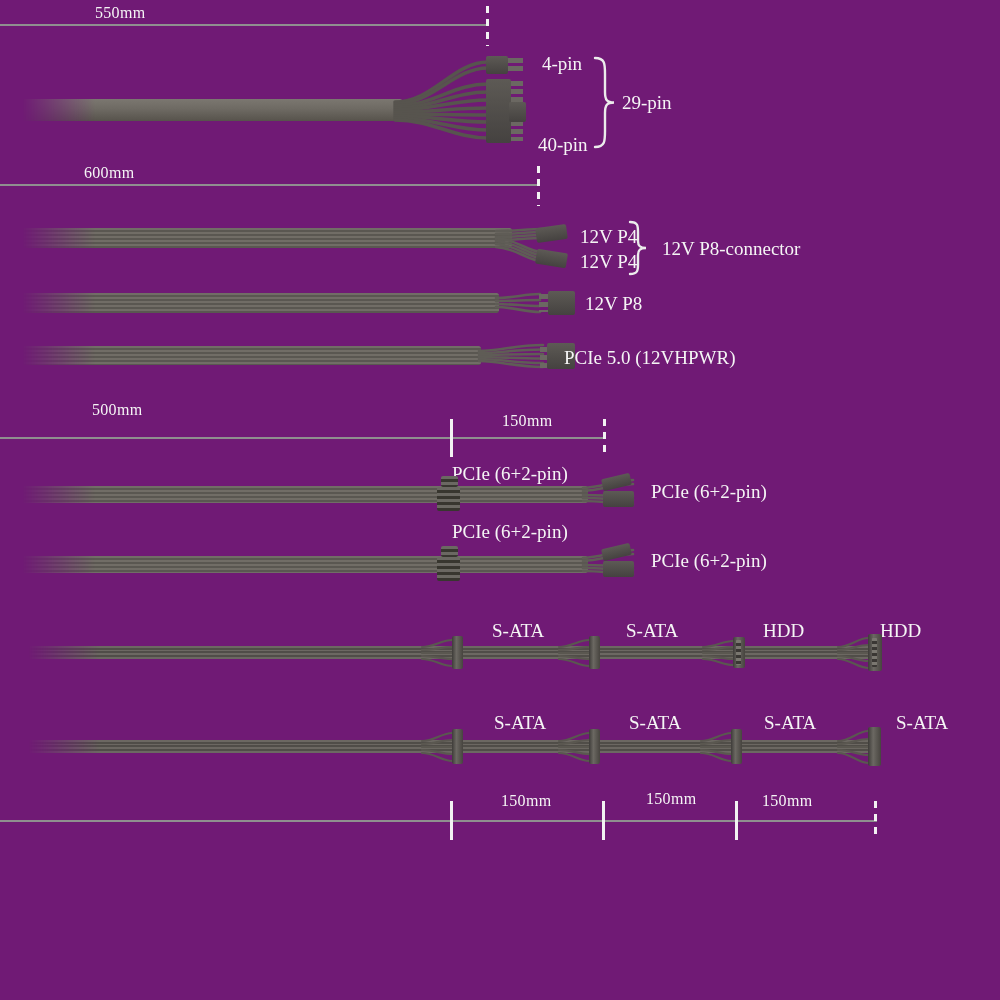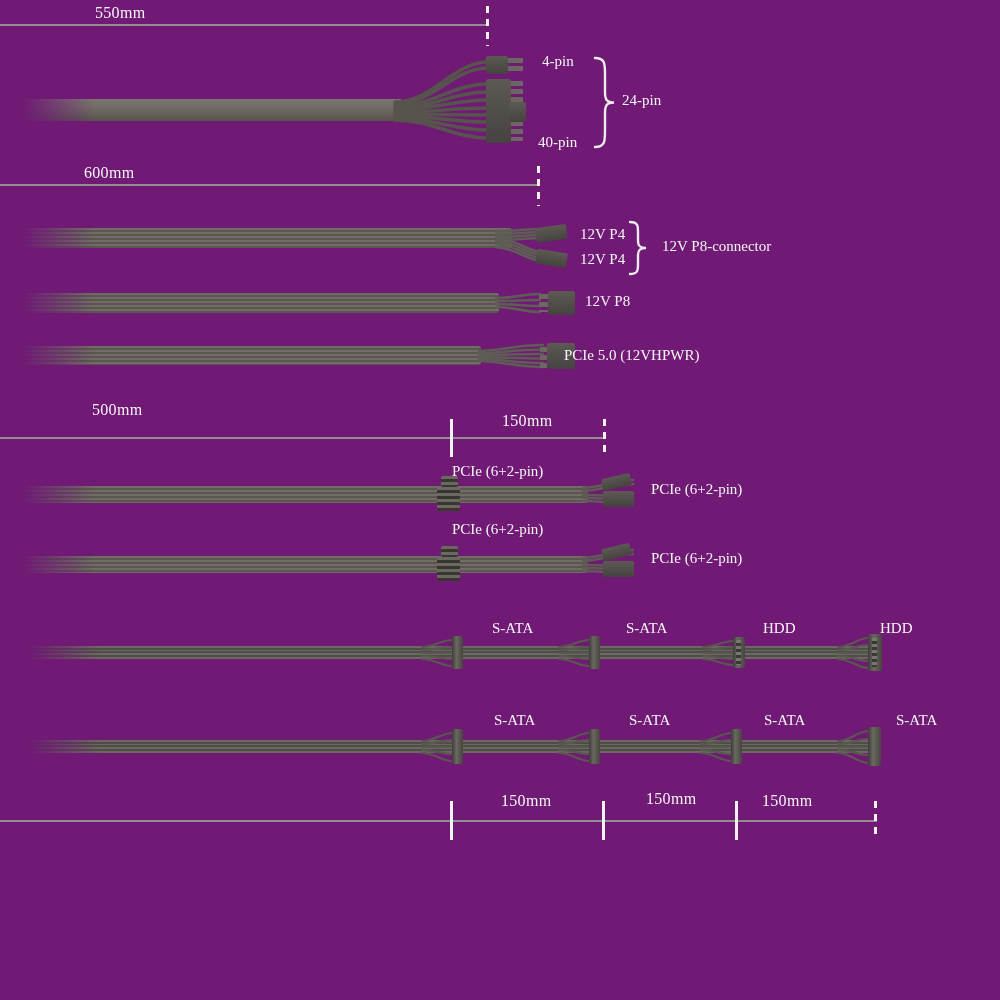--- a/index.html
+++ b/index.html
@@ -2,21 +2,21 @@
 <html><head>
 <meta charset="utf-8">
 <style>
   html,body{margin:0;padding:0;background:#000;}
   #canvas{position:relative;width:1000px;height:1000px;background:#701a75;overflow:hidden;
           font-family:Liberation Serif, serif;}
   .mline{position:absolute;height:2px;background:#8f8f8f;}
   .tick{position:absolute;width:3px;background:#f2f2f2;}
   .tickd{position:absolute;width:3px;background:repeating-linear-gradient(180deg,#f2f2f2 0 7px,transparent 7px 13px);}
   .mlabel{position:absolute;font-size:16px;color:#f5f5f5;letter-spacing:.3px;white-space:nowrap;}
-  .clabel{position:absolute;font-size:15px;color:#f5f5f5;white-space:nowrap;}
+  .clabel{position:absolute;font-size:19px;color:#f5f5f5;white-space:nowrap;}
   .cable{position:absolute;border-radius:2px;
          background:repeating-linear-gradient(180deg,#716d66 0 2px,#5a5751 2px 4px);
          -webkit-mask-image:linear-gradient(90deg,transparent 22px,#000 95px);
                  mask-image:linear-gradient(90deg,transparent 22px,#000 95px);}
   .cable-solid{position:absolute;border-radius:3px;
          background:linear-gradient(180deg,#7b7770 0%,#6e6a63 45%,#57534c 100%);
          -webkit-mask-image:linear-gradient(90deg,transparent 22px,#000 95px);
                  mask-image:linear-gradient(90deg,transparent 22px,#000 95px);}
   .cable-thin{position:absolute;border-radius:2px;
          background:repeating-linear-gradient(180deg,#6c6862 0 2px,#504d48 2px 3.5px);
@@ -59,21 +59,21 @@
   <div class="teeth" style="left:508px;top:58px;width:15px;height:14px;"></div>
   <div class="conn" style="left:486px;top:79px;width:25px;height:64px;"></div>
   <div class="teeth" style="left:511px;top:81px;width:12px;height:60px;"></div>
   <div class="conn" style="left:509px;top:102px;width:17px;height:20px;"></div>
 
   <div class="clabel" style="left:542px;top:53px;">4-pin</div>
   <div class="clabel" style="left:538px;top:134px;">40-pin</div>
   <svg style="left:592px;top:54px;" width="24" height="97" viewBox="0 0 24 93">
     <path class="brace" d="M3,2 C13,2 13,8 13,18 L13,36 C13,44 15,46.5 22,46.5 C15,46.5 13,49 13,57 L13,75 C13,85 13,91 3,91"></path>
   </svg>
-  <div class="clabel" style="left:622px;top:92px;">24-pin</div>
+  <div class="clabel" style="left:622px;top:92px;">29-pin</div>
 
   <div class="mlabel" style="left:84px;top:164px;">600mm</div>
   <div class="mline" style="left:0;top:184px;width:539px;"></div>
   <div class="tickd" style="left:537px;top:166px;height:40px;"></div>
 
   <div class="cable" style="left:0;top:228px;width:512px;height:20px;"></div>
   <svg style="left:496px;top:222px;" width="50" height="50" viewBox="0 0 50 50">
     <path class="wire2" d="M0,9 C20,9 30,7 48,7"></path>
     <path class="wire2" d="M0,12 C20,12 30,10 48,10"></path>
     <path class="wire2" d="M0,15 C20,15 30,13 48,13"></path>

